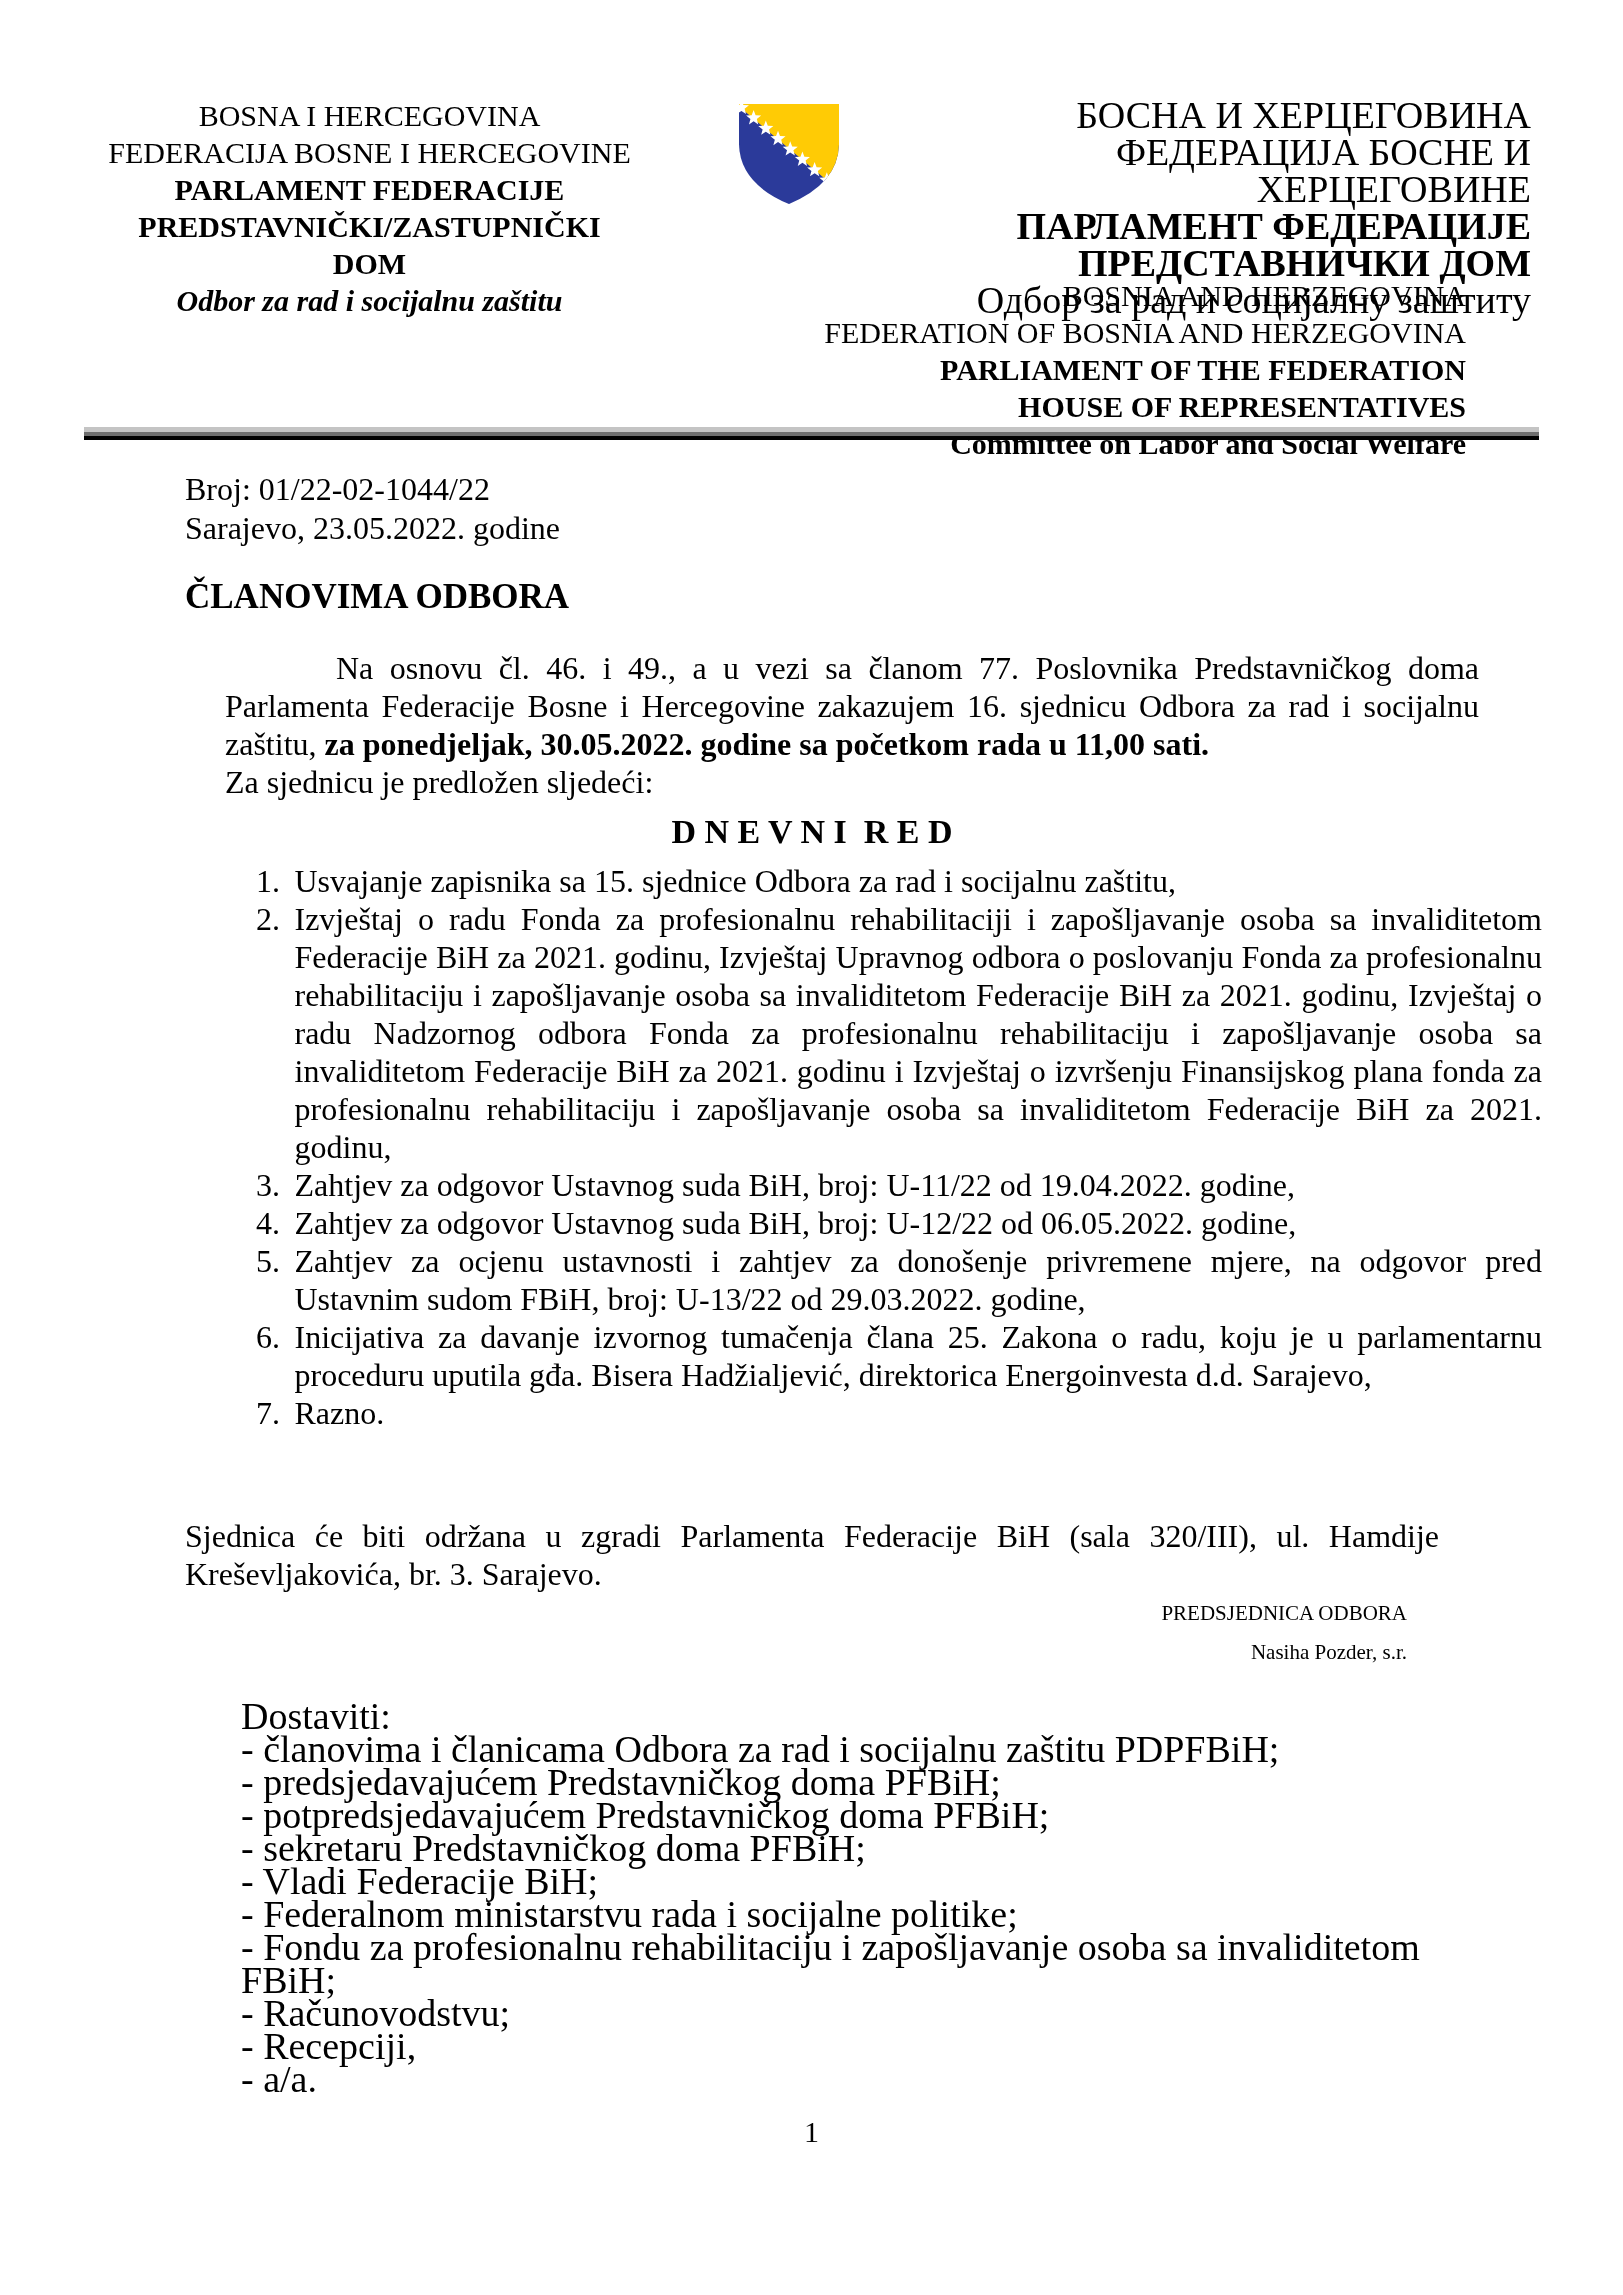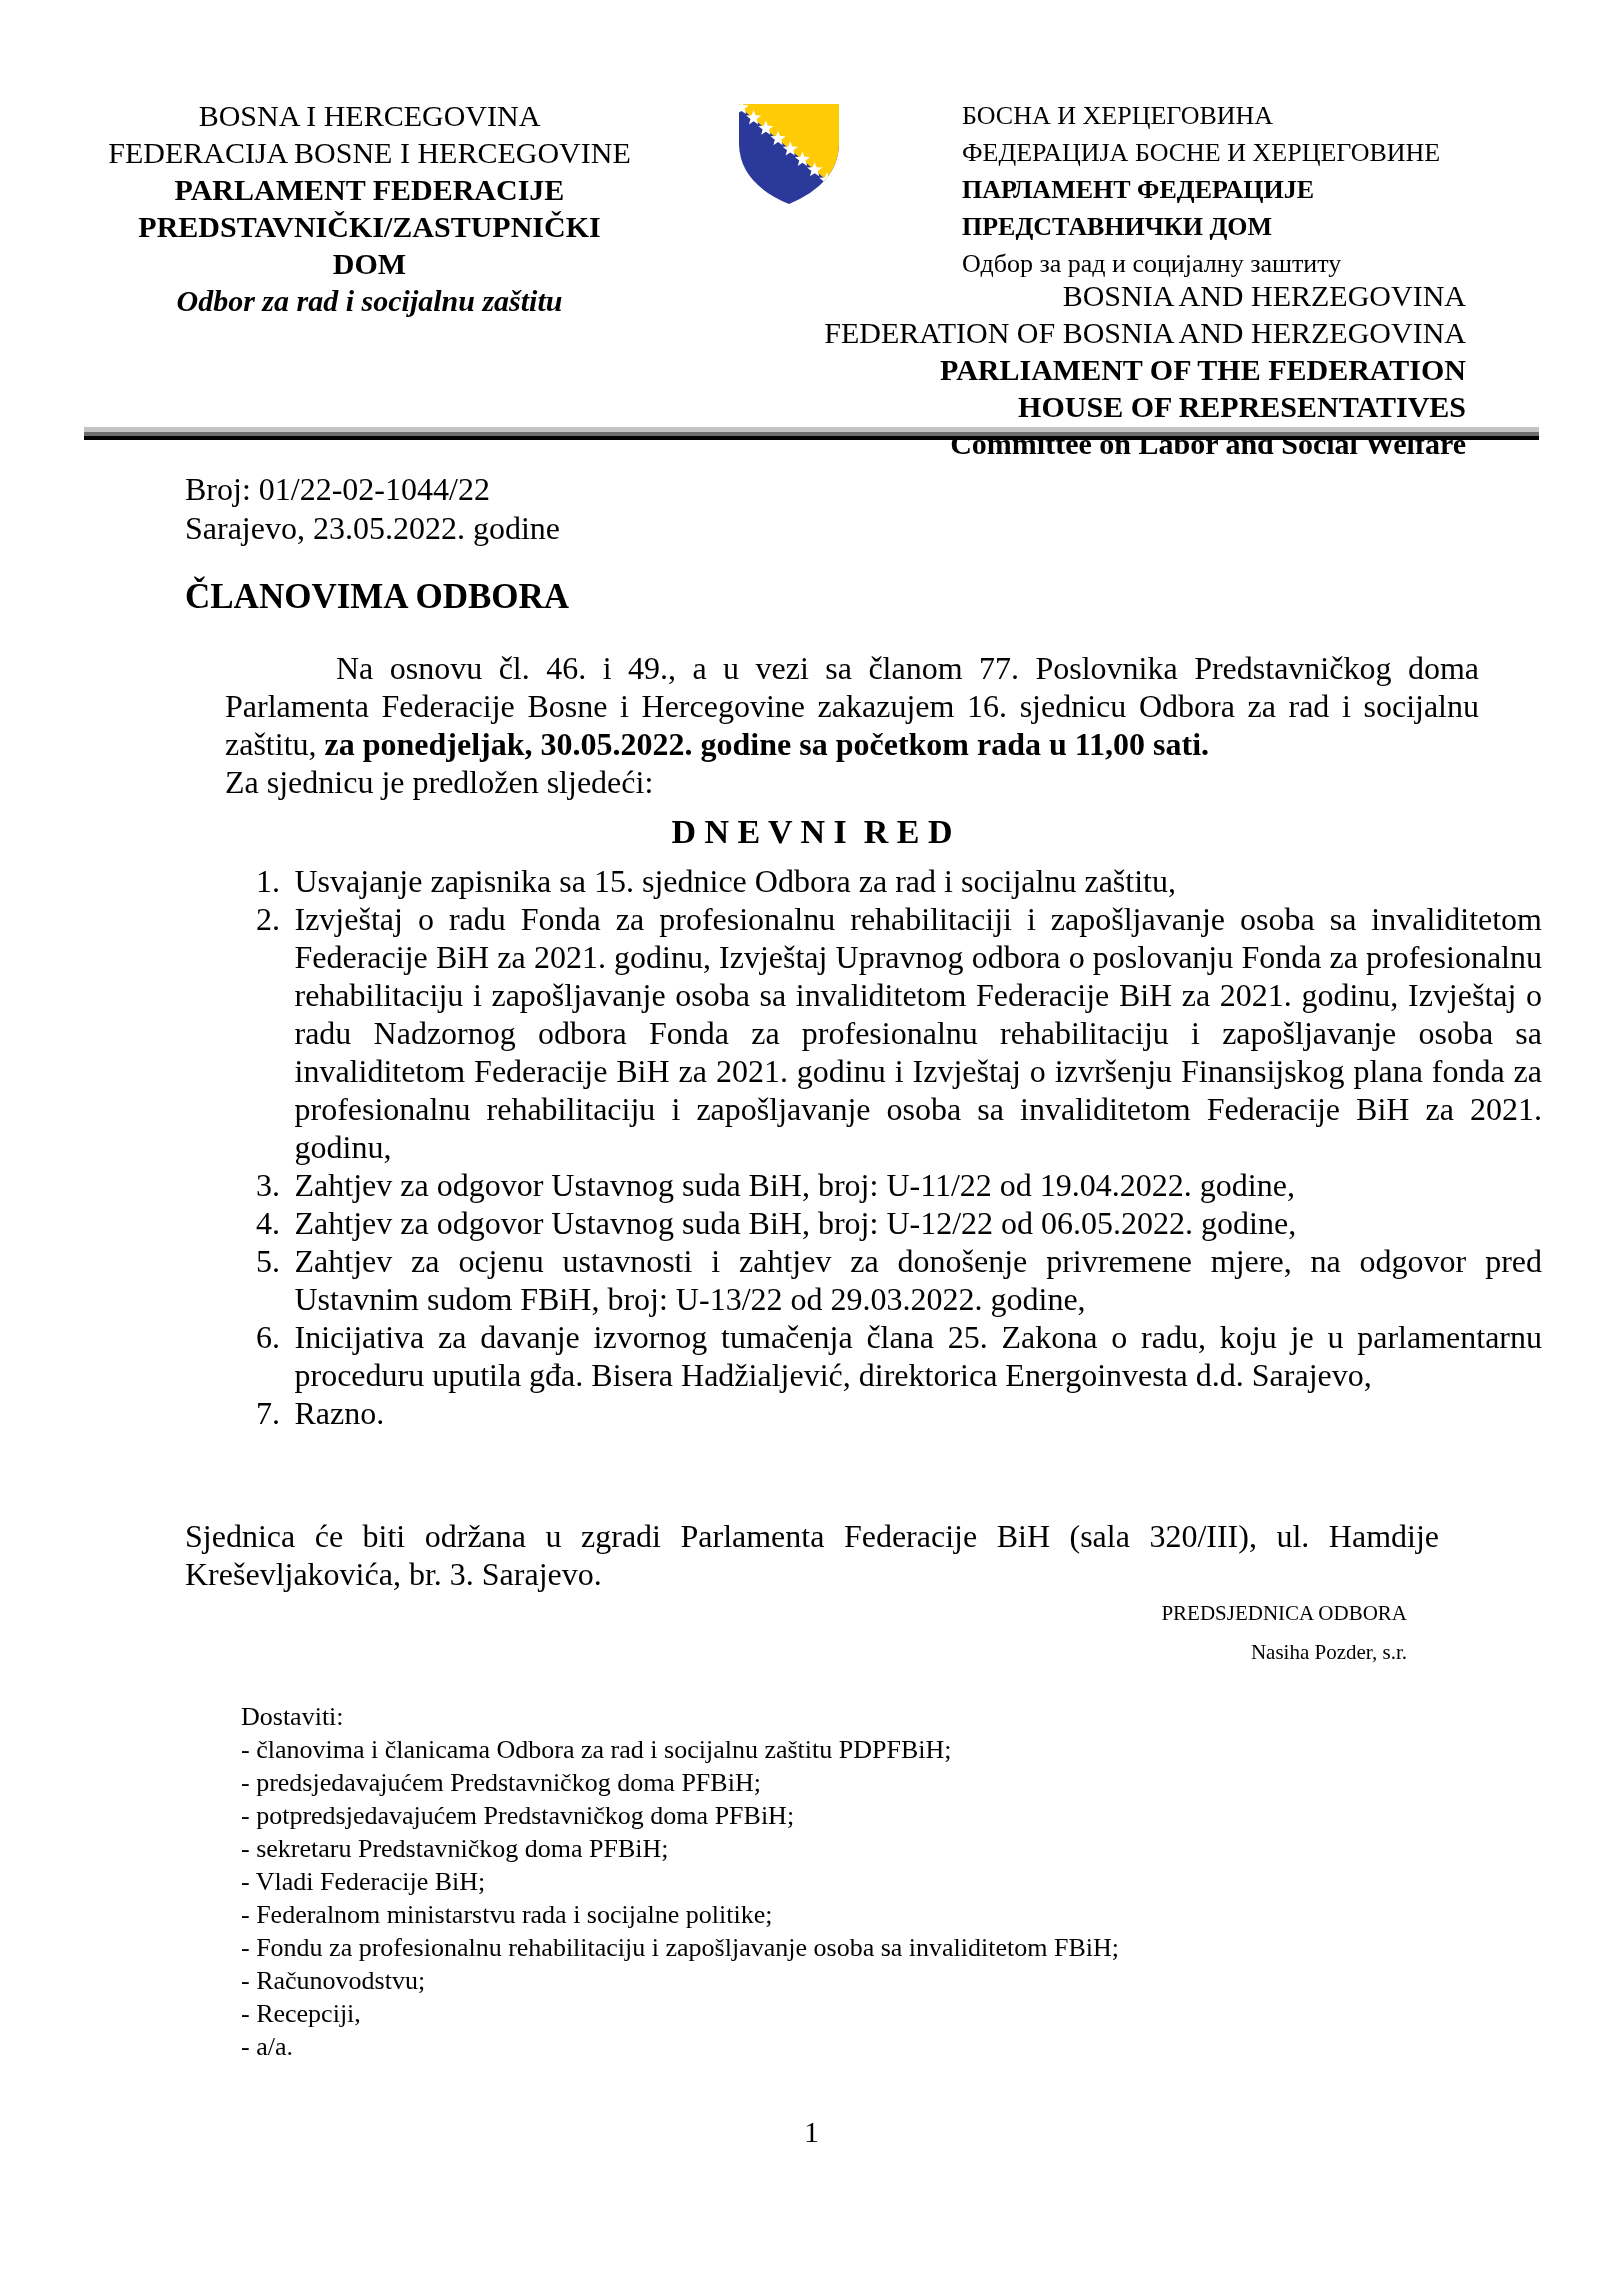--- a/index.html
+++ b/index.html
@@ -11,21 +11,21 @@
     color:#000;
     overflow:hidden;
   }
   
   .hdr-left{
     position:absolute;left:98px;top:97px;width:543px;
     text-align:center;font-size:30px;line-height:37px;
   }
   .hdr-right{
     position:absolute;left:962px;top:97px;width:569px;
-    text-align:left;font-size:26px;line-height:37px;
+    text-align:right;font-size:38px;line-height:37px;
   }
   .hdr-eng{
     position:absolute;left:92px;top:277px;width:1374px;
     text-align:right;font-size:30px;line-height:37px;
   }
   .b{font-weight:bold;}
   .bi{font-weight:bold;font-style:italic;}
   .i{}
   .coa{position:absolute;left:728px;top:93px;width:122px;height:122px;}
   .hrule{
@@ -64,21 +64,21 @@
     position:absolute;left:185px;top:1517px;width:1254px;
     font-size:32px;line-height:38px;font-weight:normal;text-align:justify;
     margin:0;
   }
   .signature{
     position:absolute;left:792px;top:1594px;width:615px;
     text-align:right;font-size:21px;line-height:39px;
   }
   .distribution{
     position:absolute;left:241px;top:1700px;width:1211px;
-    font-size:26px;line-height:33px;
+    font-size:38px;line-height:33px;
   }
   .page-num{
     position:absolute;left:0;top:2115px;width:1623px;
     text-align:center;font-size:30px;
   }
 </style>
 </head>
 <body>
 
 <div class="page">

